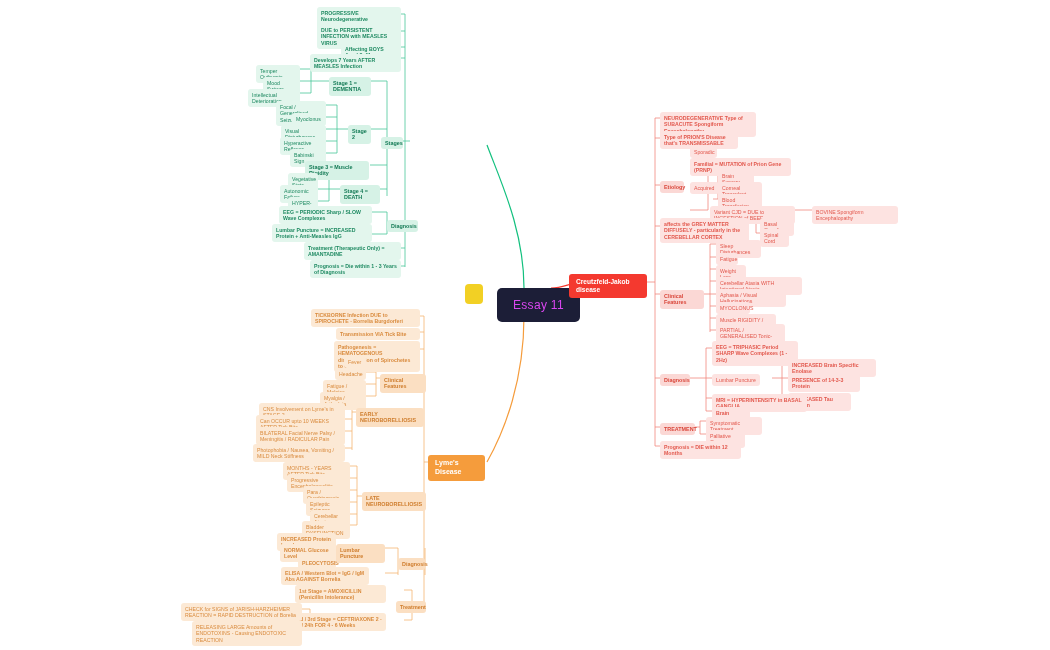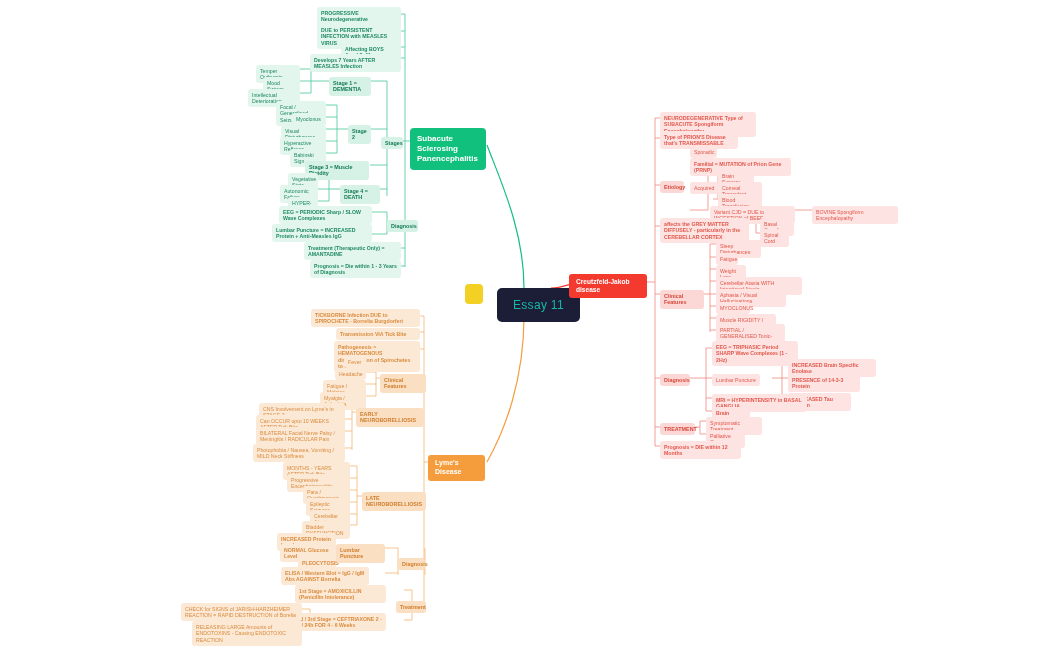--- a/index.html
+++ b/index.html
@@ -22,21 +22,21 @@
   .r-mid{background:#fbd8d5;color:#d9463a;font-size:5.4px;font-weight:bold;padding:2.5px 4px;}
   .r-main{background:#f4392f;color:#ffffff;font-size:6.6px;font-weight:bold;
           padding:4px 7px;border-radius:3px;}
   
   .o-leaf{background:#fce9d5;color:#d98b3e;font-size:5.2px;padding:2.5px 4px;}
   .o-leaf.b{font-weight:bold;}
   .o-mid{background:#fbdfc2;color:#cf7d2d;font-size:5.4px;font-weight:bold;padding:2.5px 4px;}
   .o-main{background:#f59c3c;color:#ffffff;font-size:7px;font-weight:bold;
           padding:4px 7px;border-radius:3px;}
   
-  .center-node{position:absolute;background:#1c1e37;color:#14b8a6;font-size:12px;
+  .center-node{position:absolute;background:#1c1e37;color:#d946ef;font-size:12px;
                padding:10px 16px;border-radius:5px;font-weight:normal;letter-spacing:.3px;}
   .yellow-chip{position:absolute;background:#f2d024;border-radius:4px;}
 </style>
 </head>
 <body>
 
 <div id="canvas">
 
   <svg class="links" viewBox="0 0 1050 650">
     <g fill="none" stroke-width="0.8">
@@ -206,21 +206,20 @@
         <path d="M310 609 L310 629"></path>
         <path d="M310 609 L302 609"></path>
         <path d="M310 629 L302 629"></path>
       </g>
     </g>
   </svg>
 
   <div class="yellow-chip" style="left:465px;top:284px;width:18px;height:20px;"></div>
   <div class="center-node" style="left:497px;top:288px;">Essay 11</div>
 
-  <div class="node g-main" style="left:410px;top:128px;width:76px;">Subacute Sclerosing Panencephalitis</div>
 
   <div class="node g-leaf b" style="left:317px;top:7px;width:84px;">PROGRESSIVE Neurodegenerative INFLAMMATION of the Brain</div>
   <div class="node g-leaf b" style="left:317px;top:24px;width:84px;">DUE to PERSISTENT INFECTION with MEASLES VIRUS</div>
   <div class="node g-leaf b" style="left:341px;top:43px;width:60px;">Affecting BOYS Aged 8 -11</div>
   <div class="node g-leaf b" style="left:310px;top:54px;width:91px;">Develops 7 Years AFTER MEASLES Infection</div>
 
   <div class="node g-leaf" style="left:256px;top:65px;width:44px;">Temper Outbursts</div>
   <div class="node g-leaf" style="left:263px;top:77px;width:37px;">Mood Swings</div>
   <div class="node g-leaf" style="left:248px;top:89px;width:52px;">Intellectual Deterioration</div>
   <div class="node g-mid" style="left:329px;top:77px;width:42px;">Stage 1 = DEMENTIA</div>

